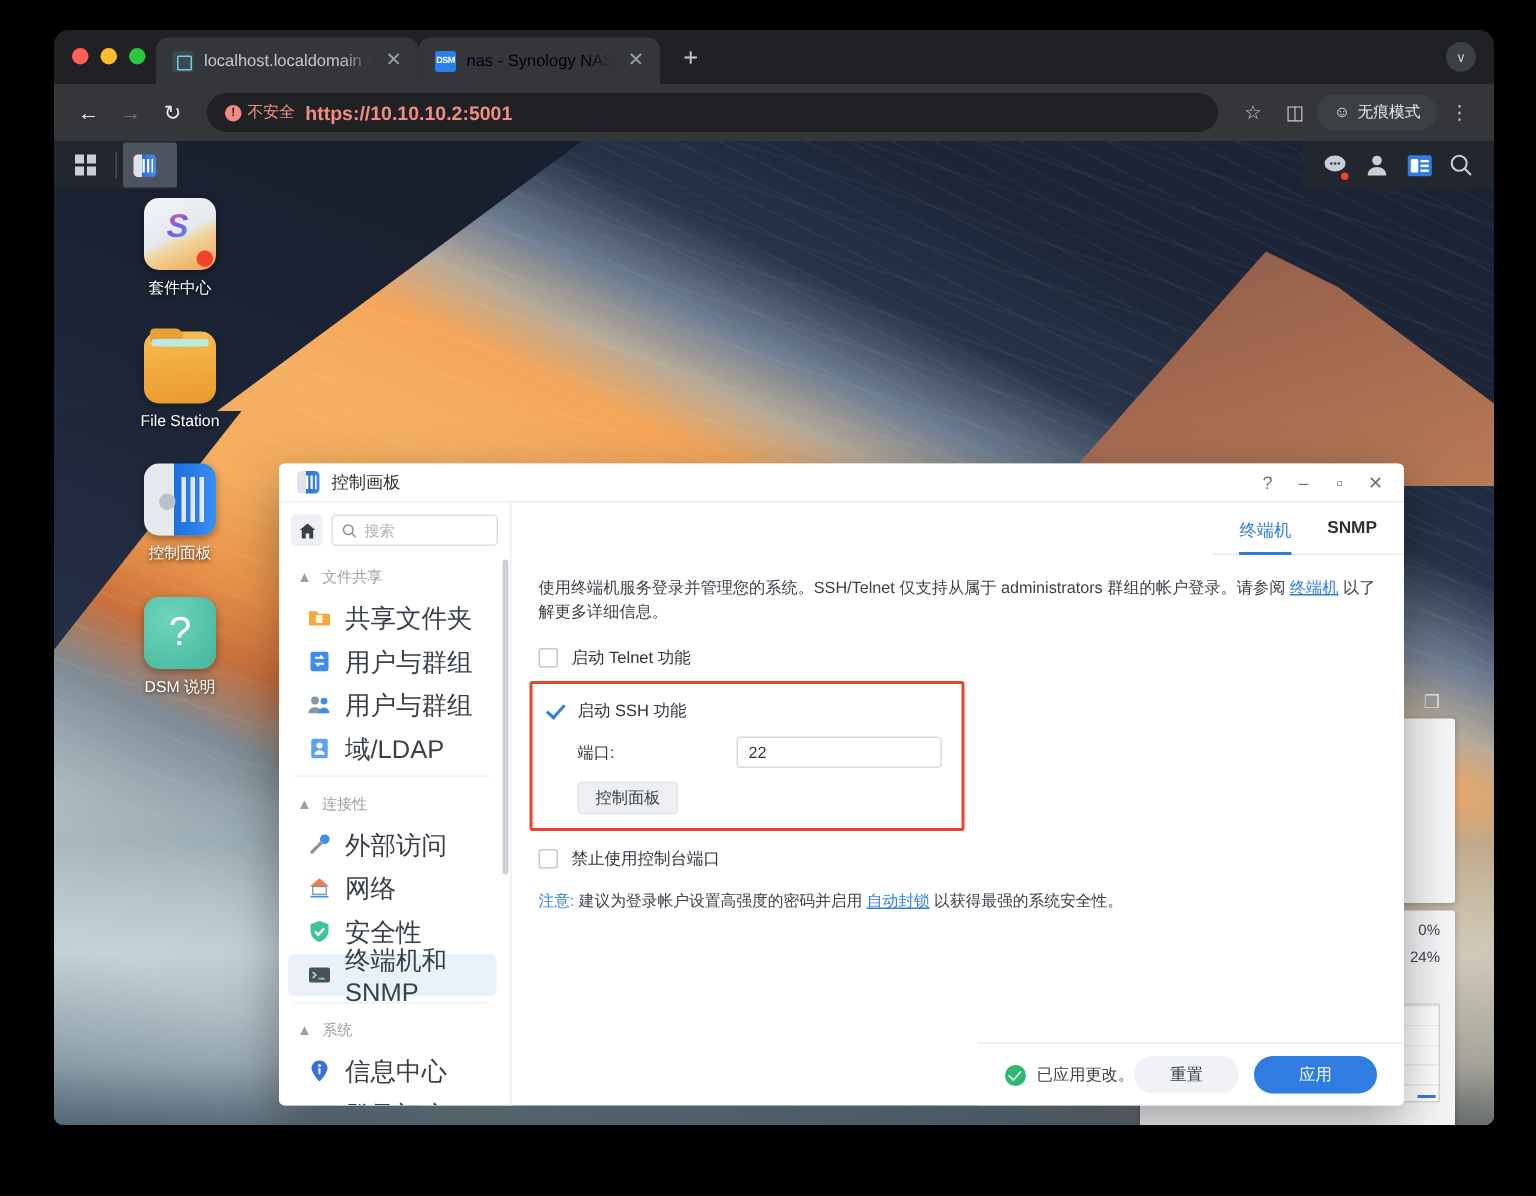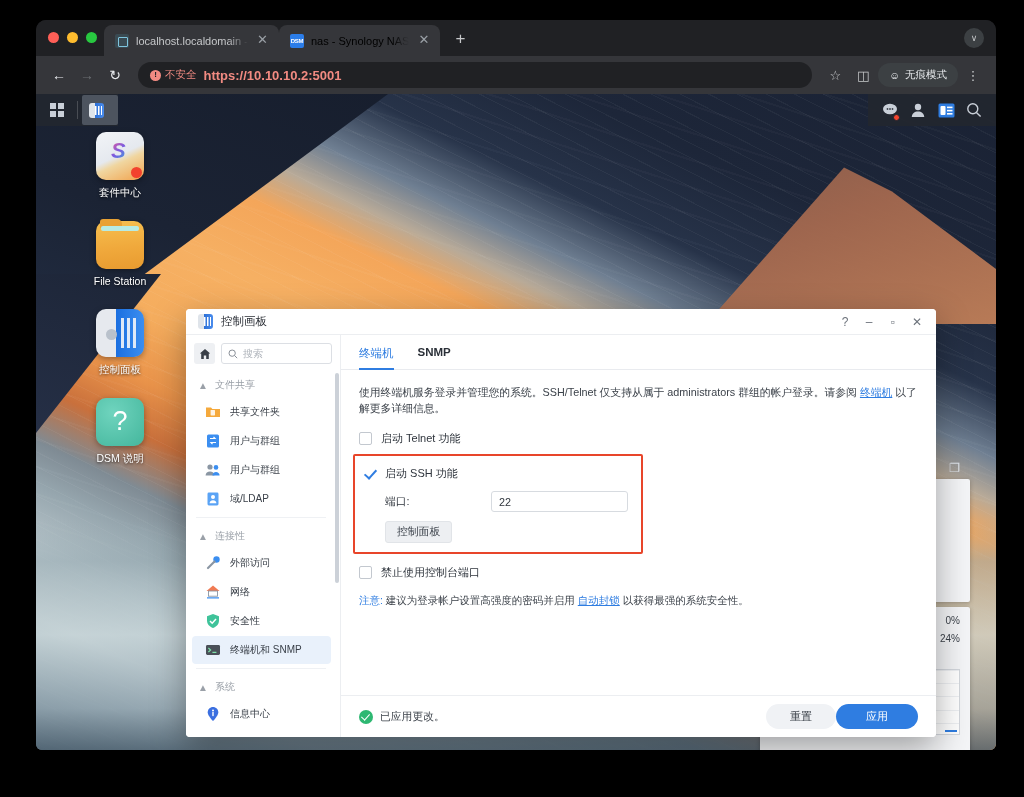--- a/index.html
+++ b/index.html
@@ -325,31 +325,31 @@
     flex: 1; overflow: hidden; position: relative; padding-right: 4px;
   }
   .side-group {
     display: flex; align-items: center; gap: 7px;
     padding: 7px 0 5px 12px; font-size: 10px; color: #9aa0a8;
   }
   .side-sep { height: 1px; background: #eff1f4; margin: 4px 10px; }
   .side-item {
     display: flex; align-items: center; gap: 9px;
     height: 28px; padding-left: 13px; margin: 1px 5px 1px 6px;
-    border-radius: 4px; font-size: 10px; color: #3a4049;
+    border-radius: 4px; font-size: 17px; color: #3a4049;
   }
   .side-item.active { background: #e9f1fb; }
   .si-ico { width: 16px; height: 16px; flex: none; }
   .scrollbar {
     position: absolute; right: 1px; top: 2px;
     width: 4px; height: 210px; border-radius: 2px; background: #ccd1d8;
   }
 
   
-  .cp-main { flex: 1; display: flex; flex-direction: column; min-width: 0; }
+  .cp-main { flex: 1; display: flex; flex-direction: column; min-width: 0; align-items: flex-end; }
   .cp-tabs {
     display: flex; gap: 24px; padding: 11px 18px 0 18px;
     border-bottom: 1px solid #e9ebef; flex: none;
   }
   .cp-tab {
     font-size: 11.5px; padding-bottom: 7px; color: #4a5058;
     border-bottom: 2px solid transparent; margin-bottom: -1px;
   }
   .cp-tab.sel { color: #2f7de1; border-bottom-color: #2f7de1; }
   .cp-tab.bold { font-weight: bold; color: #2b3038; }
@@ -408,21 +408,21 @@
   }
   .ok-dot {
     width: 14px; height: 14px; border-radius: 50%; background: #2eb872;
     position: relative; flex: none;
   }
   .ok-dot::after {
     content: ''; position: absolute; left: 4px; top: 2px;
     width: 4px; height: 7px; border: solid #fff; border-width: 0 1.6px 1.6px 0;
     transform: rotate(42deg);
   }
-  .foot-btns { margin-left: auto; display: flex; }
+  .foot-btns { margin-left: auto; display: flex; gap: 10px; }
   .btn {
     min-width: 70px; height: 25px; border-radius: 13px;
     display: flex; align-items: center; justify-content: center;
     font-size: 11px;
   }
   .btn.sec { background: #f0f2f5; color: #3a4049; }
   .btn.pri { background: #2f7de1; color: #fff; min-width: 82px; }
 
   
   #resmon {

